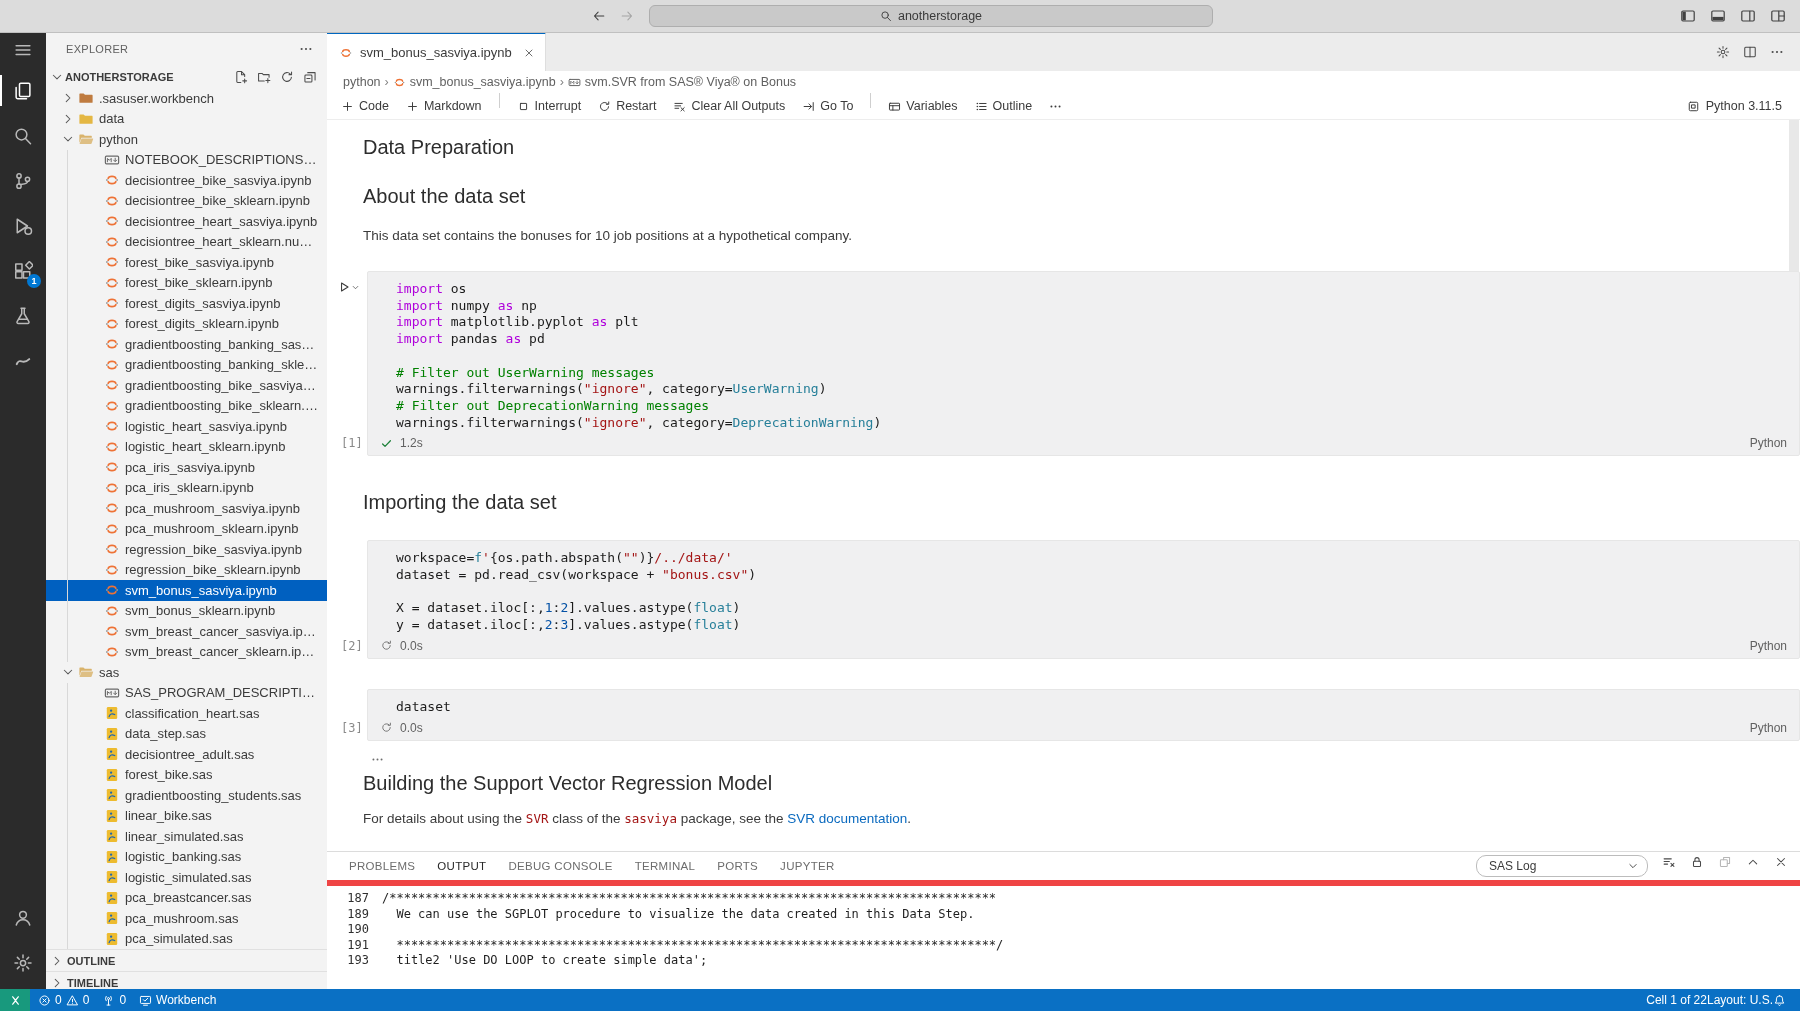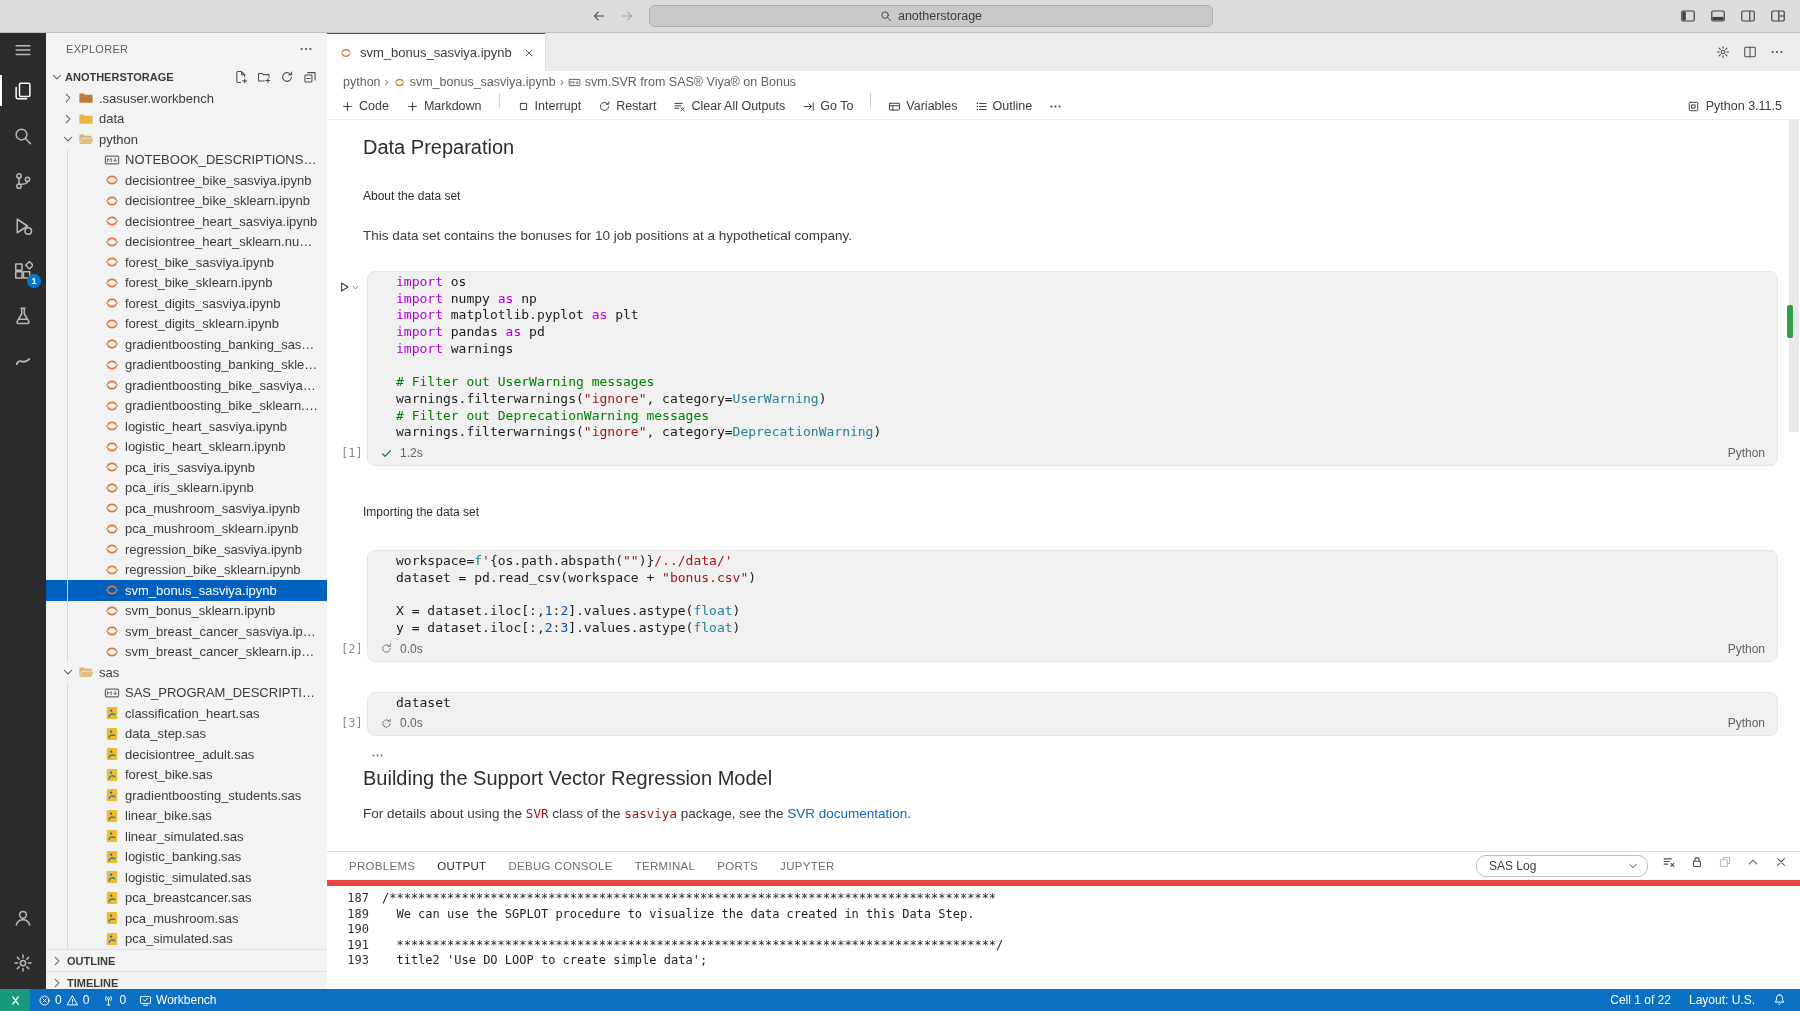--- a/index.html
+++ b/index.html
@@ -58,25 +58,25 @@
   .bc-sep{color:#818181;margin:0 2px}
   .nbtoolbar{height:26px;flex:none;display:flex;padding-left:14px;gap:17px;font-size:12.5px;color:#3b3b3b;border-bottom:1px solid #ededed}
   .tb-item{display:flex;align-items:center;gap:5px;cursor:default}
   .tb-item .ic{color:#3b3b3b}
   .tb-sep{width:1px;height:15px;background:#cfcfcf}
   .kernel{margin-left:auto;display:flex;align-items:center;gap:6px;padding-right:18px;font-size:12.5px}
 
   
   .nbbody{flex:1;position:relative;overflow:hidden;padding-left:36px}
   .md-h1{font-size:20px;font-weight:500;color:#2d2d2d;line-height:26px}
-  .md-h2{font-size:12px;font-weight:500;color:#2d2d2d;line-height:21px}
+  .md-h2{font-size:20px;font-weight:500;color:#2d2d2d;line-height:21px}
   .md-p{font-size:13.5px;color:#3b3b3b;line-height:18px}
   .md-code{font-family:"DejaVu Sans Mono",monospace;font-size:12.5px;color:#a31515}
   .md-link{color:#0b6abf;cursor:pointer}
-  .code-cell{position:relative;background:#f0f0f1;border:1px solid #e6e6e6;border-radius:8px;margin-left:4px;margin-right:22px;padding:2px 0 0 28px}
+  .code-cell{position:relative;background:#f0f0f1;border:1px solid #e6e6e6;border-radius:2px;margin-left:4px;padding:9px 0 0 28px}
   .cl{font-family:"DejaVu Sans Mono",monospace;font-size:13px;line-height:16.7px;white-space:pre;color:#1c1c1c;min-height:16.7px}
   .tk-kw{color:#af00db}.tk-cm{color:#008000}.tk-str{color:#a31515}.tk-cls{color:#267f99}.tk-num{color:#0451a5}.tk-pl{color:#1c1c1c}
   .cfoot{height:24px;display:flex;align-items:center;font-size:12px;color:#616161;position:relative;margin-left:-28px;padding:0 12px}
   .cfoot .ctime{margin-left:7px}
   .cfoot .clang{margin-left:auto}
   .exec{position:absolute;left:-27px;bottom:5px;font-size:12px;color:#8a8a8a;font-family:"DejaVu Sans Mono",monospace}
   .runbtn{position:absolute;left:-31px;top:8px;display:flex;align-items:center;color:#3b3b3b}
   .okic{color:#1a7f37}.rerunic{color:#777}
   .cell-more{color:#6d6d6d;margin-left:8px;height:14px;display:flex;align-items:center}
   .nb-scrollthumb{position:absolute;right:1px;top:0;width:10px;height:312px;background:rgba(110,110,110,.16)}
@@ -92,21 +92,21 @@
     justify-content:space-between;padding:0 8px 0 12px;font-size:12px;color:#3b3b3b}
   .dim{opacity:.4}
   .panel-body{flex:1;overflow:hidden;padding:5px 0 0 14px;border-top:6px solid #ef4444}
   .oline{display:flex;font-family:"DejaVu Sans Mono",monospace;font-size:12px;line-height:15.6px;white-space:pre;color:#1f1f1f}
   .onum{width:28px;text-align:right;margin-right:13px;flex:none;color:#2f2f2f}
 
   
   .statusbar{position:absolute;left:0;right:0;bottom:0;height:22px;background:#0a70c4;color:#fff;display:flex;align-items:center;font-size:12px;z-index:6}
   .remote{width:30px;height:22px;background:#18997d;display:flex;align-items:center;justify-content:center;margin-right:8px;color:#fff}
   .sb-item{display:flex;align-items:center;gap:4px;margin-right:13px}
-  .sb-right{margin-left:auto;display:flex;align-items:flex-start;gap:18px;padding-right:14px}
+  .sb-right{margin-left:auto;display:flex;align-items:flex-end;gap:0;padding-right:14px}
   .sb-right .sb-item{margin-right:0}
 </style>
 </head>
 <body>
 
 <div class="titlebar">
   <div class="navs">
     <span class="ic s14 nav-back">
         <svg viewBox="0 0 16 16" fill="none" stroke="currentColor" stroke-width="1.2" stroke-linecap="round" stroke-linejoin="round">
           <path d="M13.5 8h-10M7 3.5L2.8 8 7 12.5"></path>
@@ -1015,21 +1015,20 @@
           <span class="ic s9">
             <svg viewBox="0 0 16 16" fill="none" stroke="currentColor" stroke-width="1.2" stroke-linecap="round" stroke-linejoin="round">
               <path d="M3.8 6L8 10.2 12.2 6"></path>
             </svg>
           </span>
         </span>
         <div class="cl"><span class="tk-kw">import</span><span class="tk-pl"> os</span></div>
         <div class="cl"><span class="tk-kw">import</span><span class="tk-pl"> numpy </span><span class="tk-kw">as</span><span class="tk-pl"> np</span></div>
         <div class="cl"><span class="tk-kw">import</span><span class="tk-pl"> matplotlib.pyplot </span><span class="tk-kw">as</span><span class="tk-pl"> plt</span></div>
         <div class="cl"><span class="tk-kw">import</span><span class="tk-pl"> pandas </span><span class="tk-kw">as</span><span class="tk-pl"> pd</span></div>
-        <div class="cl"><span class="tk-kw">import</span><span class="tk-pl"> warnings</span></div>
         <div class="cl">&nbsp;</div>
         <div class="cl"><span class="tk-cm"># Filter out UserWarning messages</span></div>
         <div class="cl"><span class="tk-pl">warnings.filterwarnings(</span><span class="tk-str">"ignore"</span><span class="tk-pl">, category=</span><span class="tk-cls">UserWarning</span><span class="tk-pl">)</span></div>
         <div class="cl"><span class="tk-cm"># Filter out DeprecationWarning messages</span></div>
         <div class="cl"><span class="tk-pl">warnings.filterwarnings(</span><span class="tk-str">"ignore"</span><span class="tk-pl">, category=</span><span class="tk-cls">DeprecationWarning</span><span class="tk-pl">)</span></div>
         <div class="cfoot">
           <span class="exec">[1]</span>
           <span class="ic s13 okic">
             <svg viewBox="0 0 16 16" fill="none" stroke="currentColor" stroke-width="1.2" stroke-linecap="round" stroke-linejoin="round">
               <path d="M3.2 8.6l3 3L12.8 4.6" stroke-width="1.5"></path>

